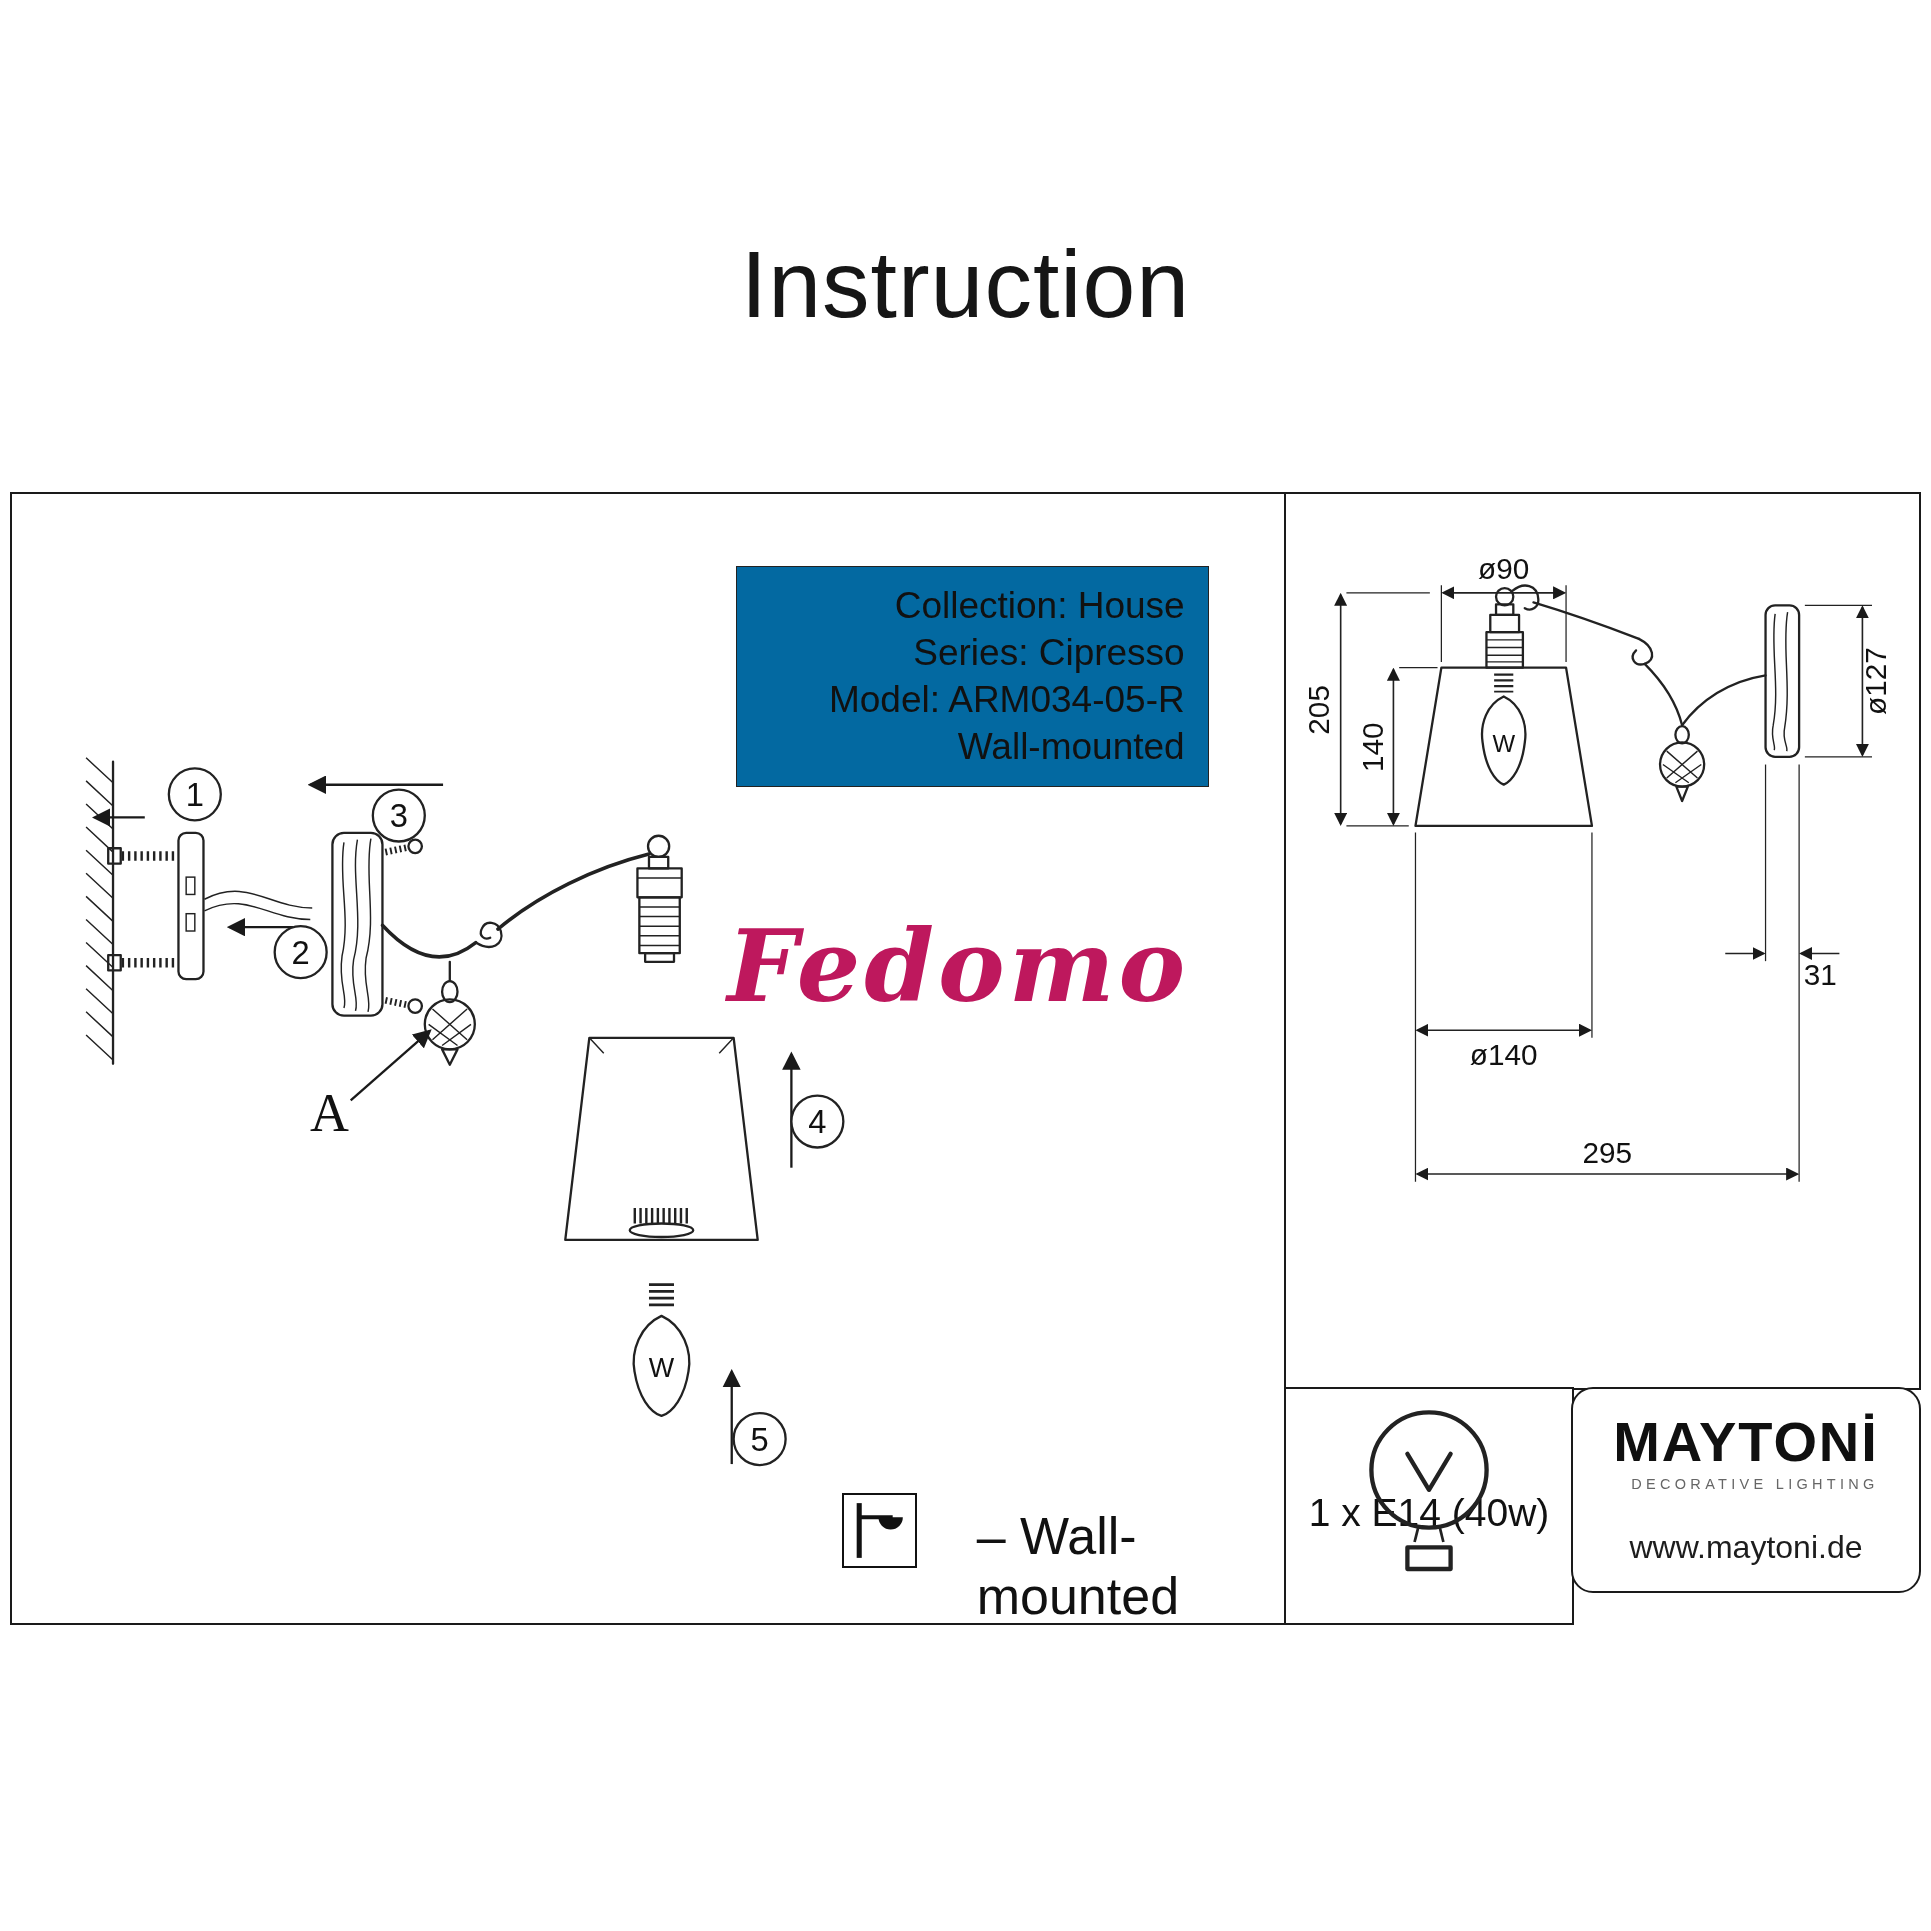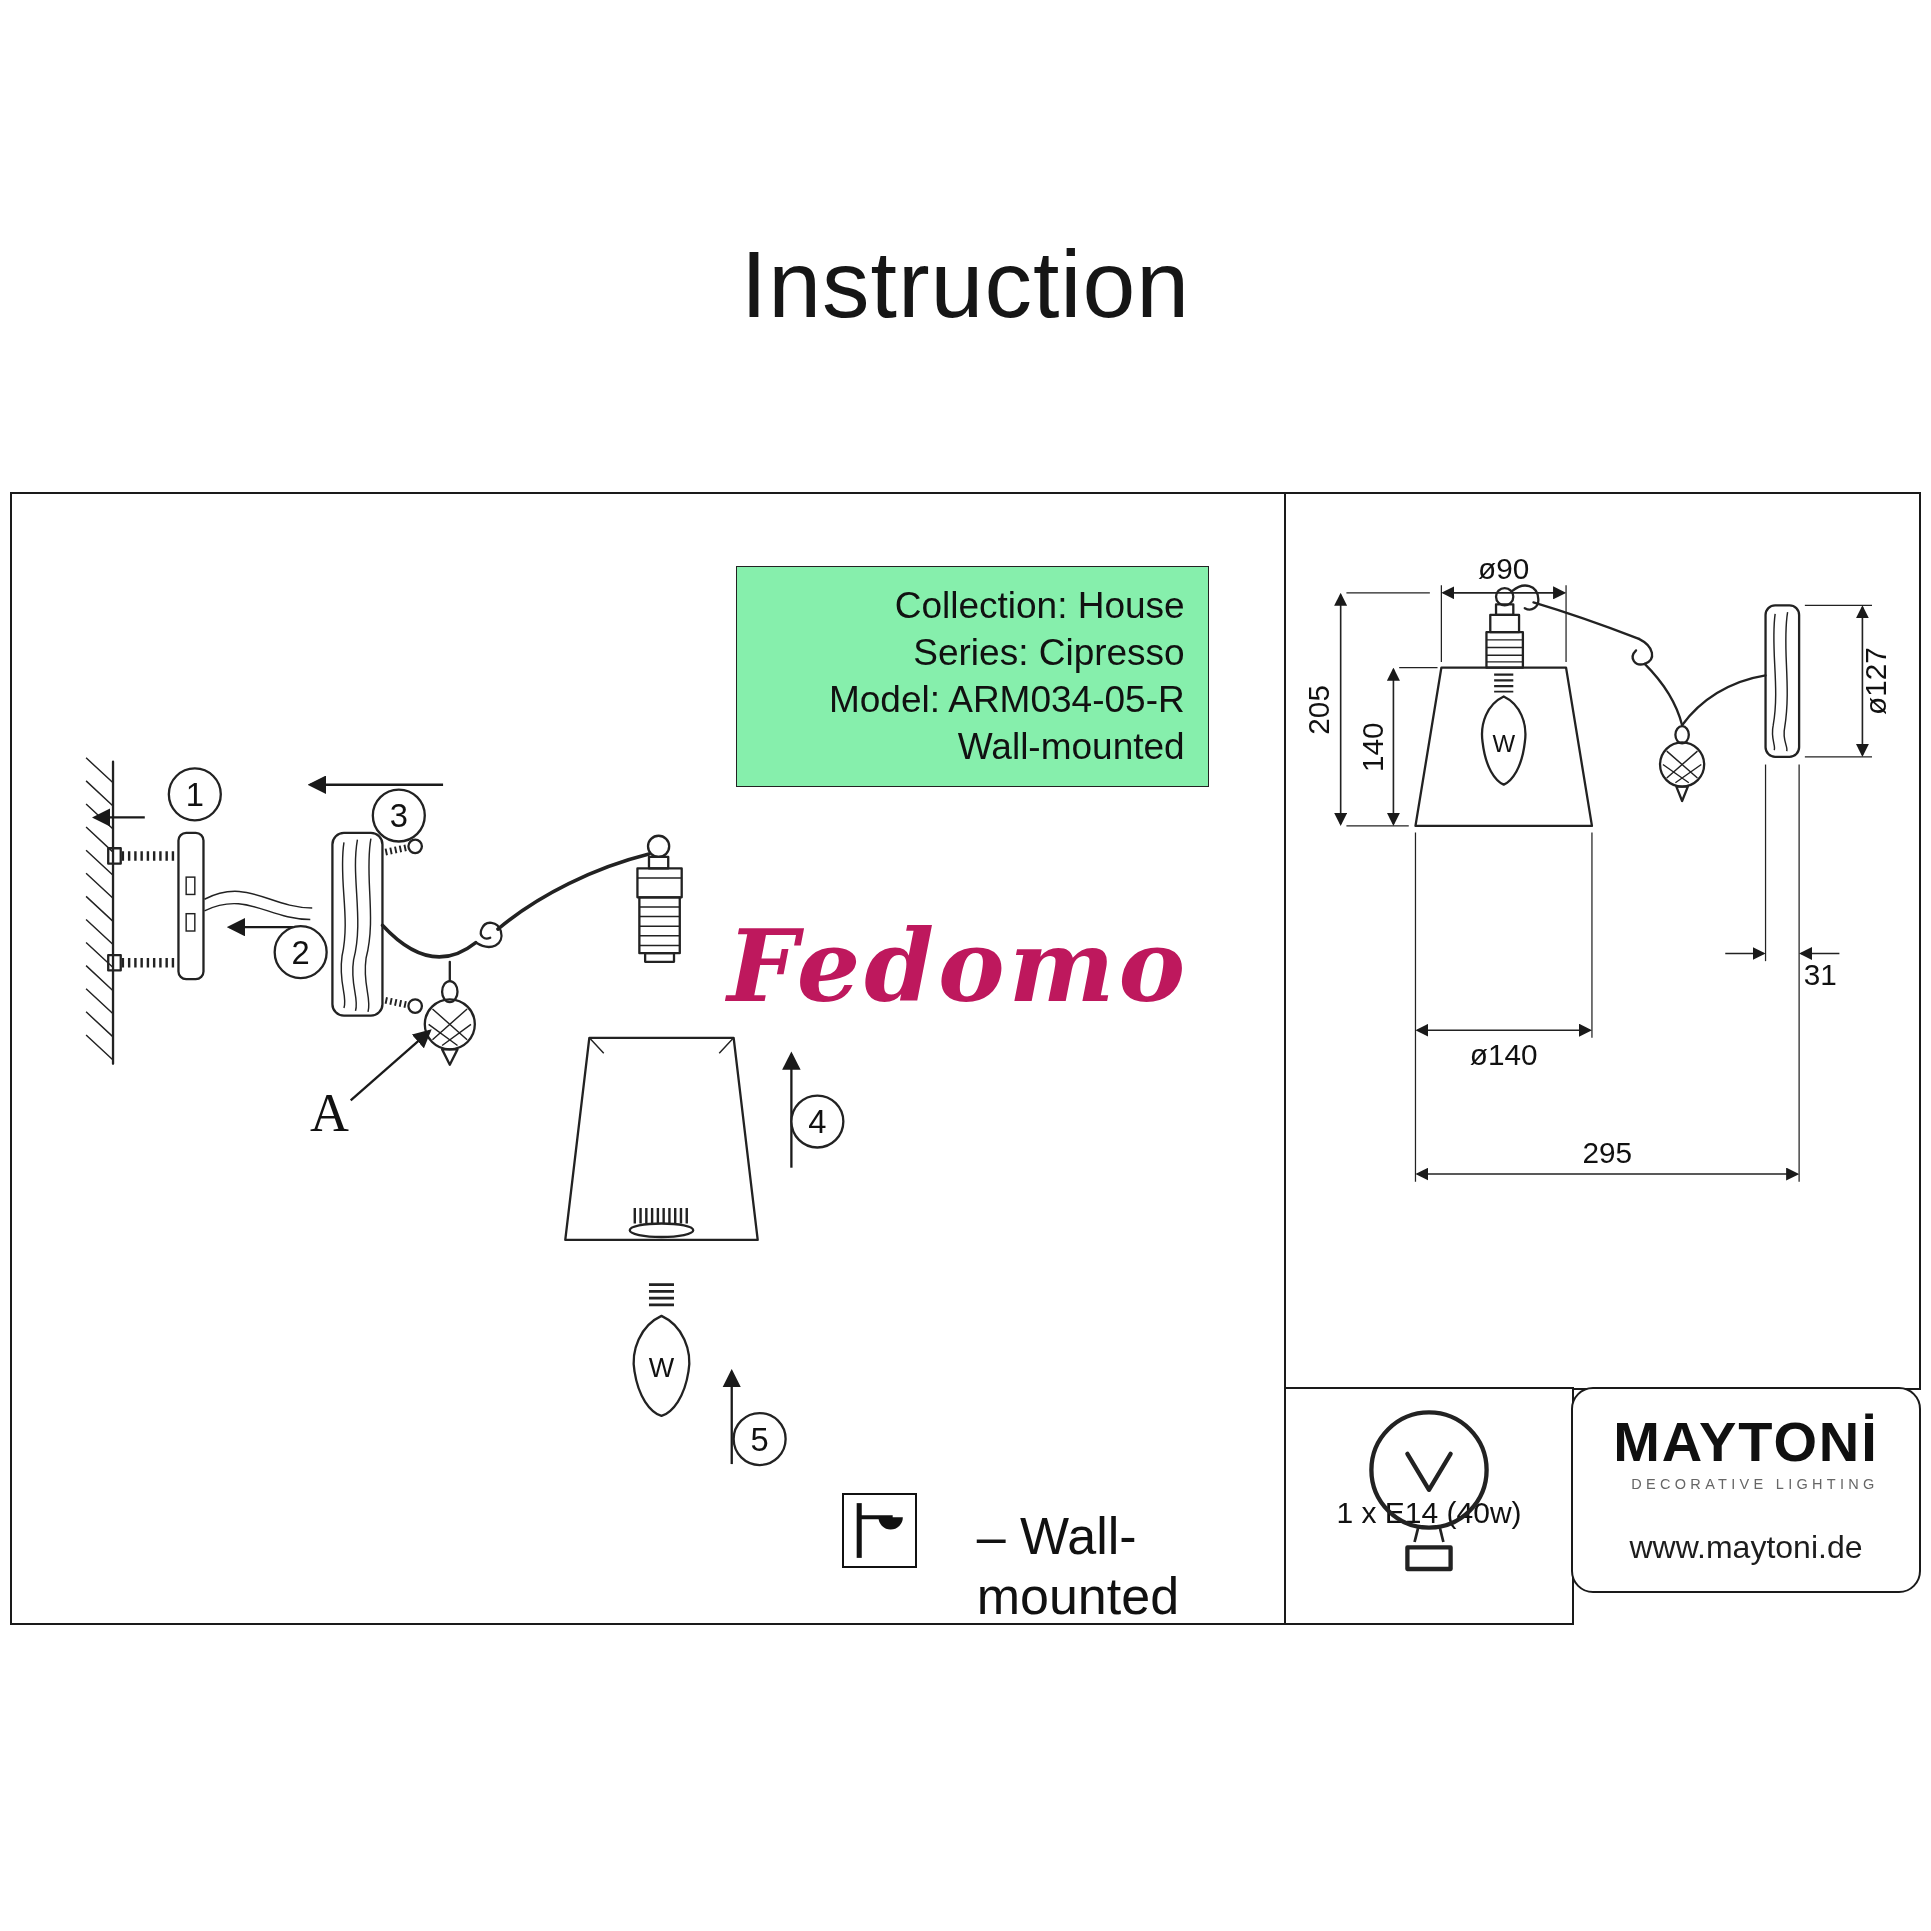--- a/index.html
+++ b/index.html
@@ -36,27 +36,27 @@
   .dimtxt { font-size:31px; text-anchor:middle; }
   .w-letter  { font-size:28px; text-anchor:middle; }
   .w-letter2 { font-size:25px; text-anchor:middle; }
   .detail-a { font-family:"Liberation Serif",serif; font-size:56px; text-anchor:middle; }
 
   .watermark { position:absolute; left:676px; top:413px; width:541px; text-align:center;
                font-family:"DejaVu Serif",serif; font-style:italic; font-weight:700;
                font-size:100px; letter-spacing:3.9px; color:#be185d; }
 
   .info-box { position:absolute; left:724px; top:72px; width:473px; border:1.9px solid #222;
-              background:#86efac; padding:15.4px 23px; text-align:right; font-size:37px; line-height:47px; }
+              background:#0369a1; padding:15.4px 23px; text-align:right; font-size:37px; line-height:47px; }
 
   .legend-box  { position:absolute; left:830px; top:999px; width:75px; height:75px; border:2.9px solid #111; background:#fff; }
   .legend-box svg { width:100%; height:100%; display:block; }
   .legend-text { position:absolute; left:965px; top:1012px; font-size:52px; color:#111; }
 
-  .bulb-spec { font-size:30px; margin-top:13.5px; }
+  .bulb-spec { font-size:39px; margin-top:13.5px; }
 
   .brand-block { display:inline-block; text-align:left; }
   .brand-name { font-size:56px; font-weight:700; letter-spacing:1.9px; line-height:1; color:#101010; }
   .brand-tagline { font-size:14.5px; letter-spacing:4.3px; color:#666; text-align:right; margin-top:6.8px; }
   .brand-site { font-size:32px; color:#1d1d1d; margin-top:37px; text-align:center; width:100%; }
 </style>
 </head>
 <body>
 
 <div class="sheet">

